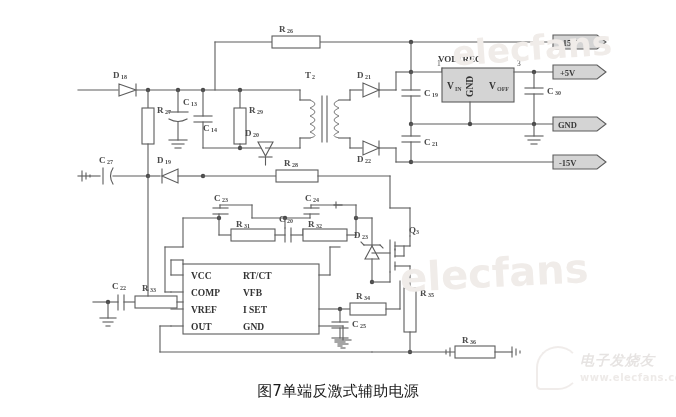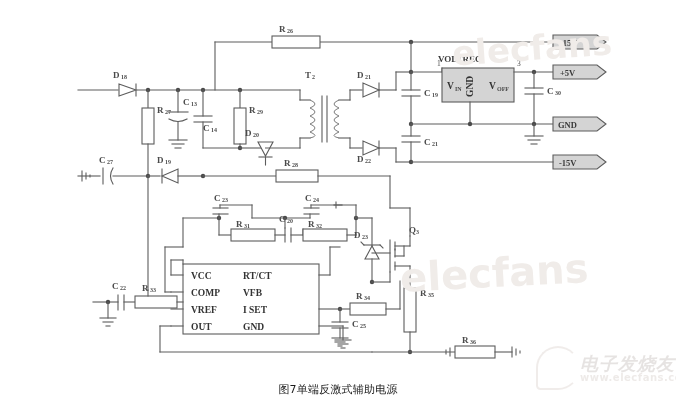--- a/index.html
+++ b/index.html
@@ -87,39 +87,39 @@
     font-size: 7.5px;
     fill: #4a4a4a;
   }
   .caption {
     position: absolute;
     left: 0;
     top: 382px;
     width: 676px;
     text-align: center;
     font-family: "DejaVu Sans", sans-serif;
-    font-size: 11px;
+    font-size: 15px;
     color: #1a1a1a;
     letter-spacing: 0.2px;
   }
   .watermark-br {
     position: absolute;
     left: 536px;
     top: 344px;
     width: 140px;
     height: 66px;
     pointer-events: none;
     opacity: 0.5;
   }
   .wm-cn {
     position: absolute;
     left: 44px;
     top: 8px;
     font-family: "DejaVu Sans", sans-serif;
-    font-size: 18px;
+    font-size: 14px;
     font-weight: bold;
     color: #cfc9c6;
     letter-spacing: 1px;
     font-style: italic;
   }
   .wm-url {
     position: absolute;
     left: 44px;
     top: 28px;
     font-family: "DejaVu Sans", sans-serif;

